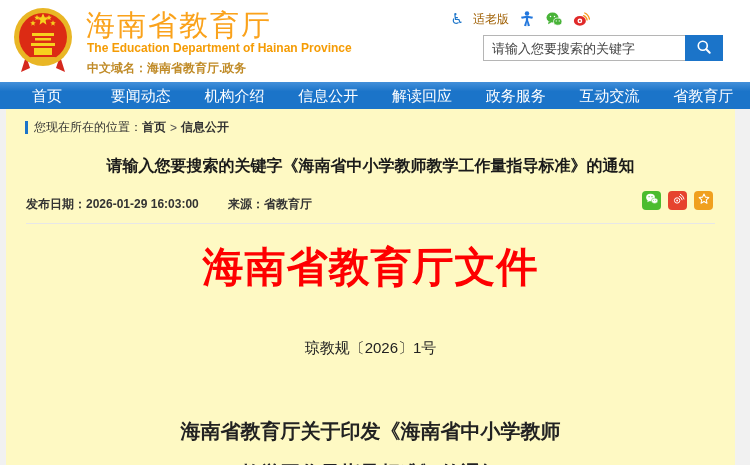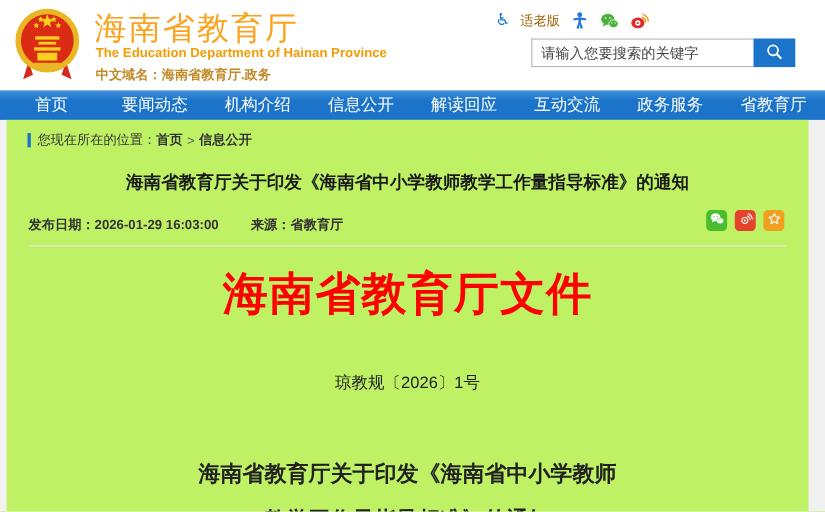--- a/index.html
+++ b/index.html
@@ -67,21 +67,21 @@
   }
   .nav-item {
     flex: 1; text-align: center;
     color: #ffffff; font-size: 15px; line-height: 27px;
     cursor: pointer; white-space: nowrap;
   }
 
   
   .content-card {
     margin: 0 15px 0 6px;
-    background: #bef264;
+    background: #fef9c3;
     height: 356px;
     position: relative;
   }
   .breadcrumb {
     padding: 10px 0 0 19px;
     font-size: 12px; color: #333;
     display: flex; align-items: center;
   }
   .crumb-bar {
     display: inline-block; width: 3px; height: 13px;
@@ -211,36 +211,36 @@
     </button>
   </div>
 </div>
 
 <div class="main-nav">
   <div class="nav-item">首页</div>
   <div class="nav-item">要闻动态</div>
   <div class="nav-item">机构介绍</div>
   <div class="nav-item">信息公开</div>
   <div class="nav-item">解读回应</div>
+  <div class="nav-item">政务服务</div>
   <div class="nav-item">互动交流</div>
-  <div class="nav-item">政务服务</div>
   <div class="nav-item">省教育厅</div>
 </div>
 
 <div class="content-card">
 
   <div class="breadcrumb">
     <span class="crumb-bar"></span>
     <span>您现在所在的位置：</span>
     <span class="crumb-link">首页</span>
     <span class="crumb-sep">&gt;</span>
     <span class="crumb-link">信息公开</span>
   </div>
 
-  <div class="article-title">海南省教育厅关于印发《海南省中小学教师教学工作量指导标准》的通知</div>
+  <div class="article-title">请输入您要搜索的关键字《海南省中小学教师教学工作量指导标准》的通知</div>
 
   <div class="meta-row">
     <span>发布日期：</span><span>2026-01-29 16:03:00</span>
     <span class="meta-source">来源：</span><span>省教育厅</span>
 
     <span class="share-box">
       <button class="share-btn share-wechat">
         <span>
           <svg viewBox="0 0 24 24" width="14" height="14">
             <ellipse cx="9.5" cy="9.5" rx="7.5" ry="6.3" fill="#fff"></ellipse>

